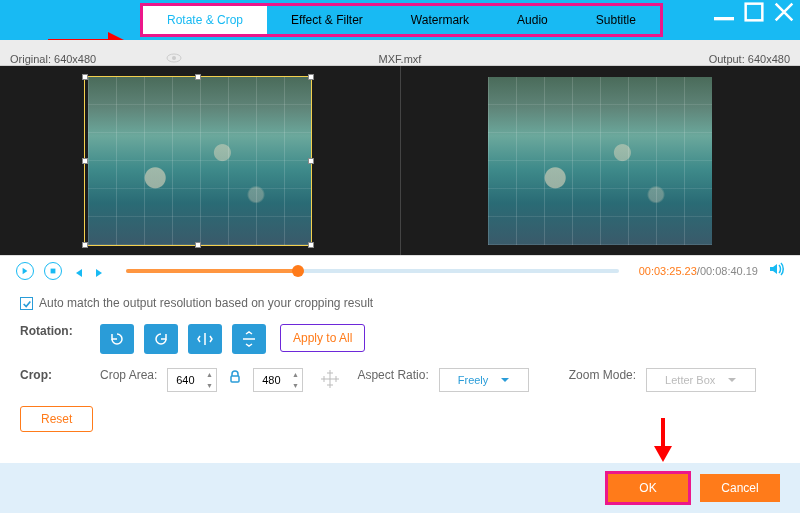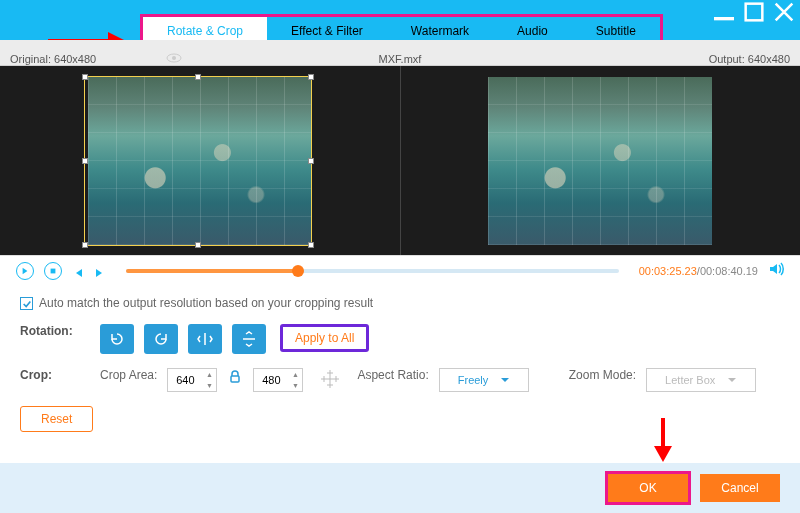--- a/index.html
+++ b/index.html
@@ -1,19 +1,19 @@
 <!DOCTYPE html>
 <html><head>
 <meta charset="utf-8">
 <style>
 * { box-sizing: border-box; margin: 0; padding: 0; font-family: -apple-system, BlinkMacSystemFont, "Segoe UI", Arial, sans-serif; }
 body { width: 800px; height: 513px; background: #fff; overflow: hidden; position: relative; }
 
 .titlebar { height: 40px; background: #18baf3; display: flex; align-items: flex-start; position: relative; }
-.tabs { display: flex; height: 34px; margin-left: 140px; margin-top: 14px; border: 3px solid #ec178a; }
+.tabs { display: flex; height: 34px; margin-left: 140px; margin-top: 3px; border: 3px solid #ec178a; }
 .tab { padding: 0 24px; display: flex; align-items: center; color: #000000; font-size: 12px; cursor: pointer; }
 .tab.active { background: #fff; color: #18baf3; }
 .winbtns { position: absolute; right: 6px; top: 2px; display: flex; gap: 10px; }
 .winbtn { width: 20px; height: 20px; display: flex; align-items: center; justify-content: center; color: #fff; cursor: pointer; }
 
 .arrow-red { position: absolute; left: 48px; top: 32px; width: 78px; height: 18px; }
 .arrow-red::before { content: ""; position: absolute; left: 0; top: 7px; width: 60px; height: 4px; background: #ff0000; }
 .arrow-red::after { content: ""; position: absolute; right: 0; top: 0; border-left: 18px solid #ff0000; border-top: 9px solid transparent; border-bottom: 9px solid transparent; }
 
 .infobar { height: 26px; background: #ececec; border-bottom: 1px solid #d0d0d0; display: flex; align-items: flex-end; font-size: 11px; color: #555; padding: 0 10px; position: relative; }
@@ -52,21 +52,21 @@
 .volbtn svg { width:16px; height:16px; fill:#18baf3; }
 
 .settings { padding: 10px 20px 0 20px; font-size: 12px; color: #666; }
 .chk-row { margin-bottom: 14px; display: flex; align-items: flex-end; gap: 6px; }
 .chk { width: 13px; height: 13px; border: 1px solid #2a9cd8; display:inline-flex; align-items:center; justify-content:center; }
 .chk svg { width: 10px; height: 10px; stroke: #2a9cd8; fill:none; stroke-width:2; }
 .ctrl-row { display: flex; align-items: flex-start; margin-bottom: 14px; gap: 10px; }
 .lbl { width: 70px; font-weight: bold; color: #555; }
 .iconbtn { width: 34px; height: 30px; background: #2a9cd8; border-radius: 3px; display:inline-flex; align-items:center; justify-content:center; cursor:pointer; }
 .iconbtn svg { width:16px; height:16px; fill:#fff; stroke:#fff; }
-.apply { height: 28px; padding: 0 12px; border: 3px solid #6d28d9; color: #ff7b1a; border-radius: 3px; background:#fff; cursor:pointer; font-size:12px; margin-left: 4px; }
+.apply { height: 28px; padding: 0 12px; border: 1px solid #6d28d9; color: #ff7b1a; border-radius: 3px; background:#fff; cursor:pointer; font-size:12px; margin-left: 4px; }
 .reset { height: 26px; padding: 0 20px; border: 1px solid #ff7b1a; color: #ff7b1a; border-radius: 3px; background:#fff; cursor:pointer; font-size:12px; margin-left: 0; }
 .sub-lbl { color: #666; }
 .numinput { display:inline-flex; border:1px solid #ccc; height:24px; align-items:center; }
 .numinput input { width: 34px; border:none; text-align:center; font-size:11px; outline:none; }
 .spin { display:flex; flex-direction:column; width:14px; }
 .spin div { height:11px; font-size:7px; text-align:center; color:#888; cursor:pointer; line-height:11px; }
 .link-icon { width:16px; height:16px; fill:#2a9cd8; }
 .center-icon { width:22px; height:22px; stroke:#bbb; fill:none; margin:0 6px; }
 .select { border:1px solid #ccc; height:24px; padding:0 18px; display:inline-flex; align-items:center; justify-content:space-between; font-size:11px; cursor:pointer; color:#2a9cd8; }
 .select.disabled { color:#bbb; }

